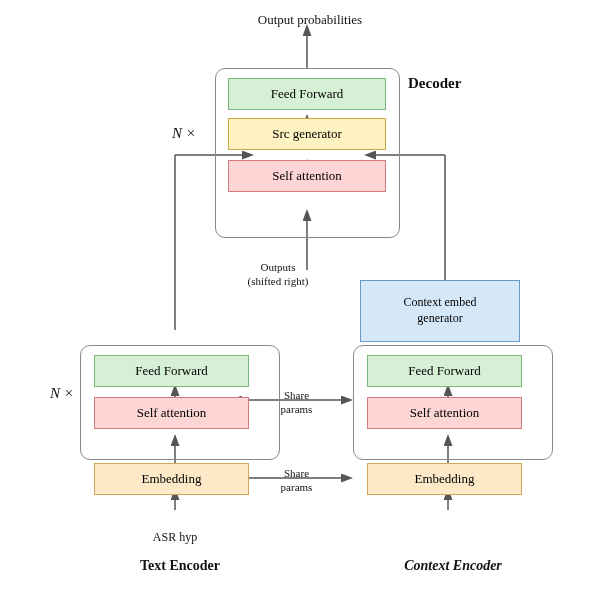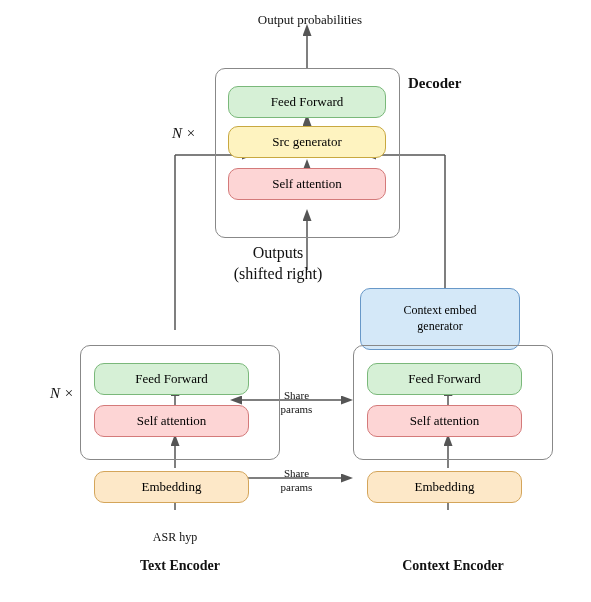--- a/index.html
+++ b/index.html
@@ -14,28 +14,27 @@
 
     .diagram {
       position: relative;
       width: 591px;
       height: 602px;
     }
 
     
     .box {
       position: absolute;
-      border-radius: 10px;
+      border-radius: 0;
       text-align: center;
       font-size: 13px;
       display: flex;
       align-items: center;
       justify-content: center;
       border: 1.5px solid #aaa;
-      margin-top: 8px;
     }
 
     .box-green {
       background: #d6f0d6;
       border-color: #7ab87a;
     }
     .box-orange {
       background: #fde8c8;
       border-color: #d4a55a;
     }
@@ -139,21 +138,21 @@
   <div class="label label-bold" style="top:75px; left:408px; font-size:15px;">Decoder</div>
 
   <div class="label label-italic" style="top:125px; left:172px; font-size:15px;">N ×</div>
 
   <div class="box box-green" style="top:78px; left:228px; width:158px; height:32px; font-size:13px;">Feed Forward</div>
 
   <div class="box box-yellow" style="top:118px; left:228px; width:158px; height:32px; font-size:13px;">Src generator</div>
 
   <div class="box box-pink" style="top:160px; left:228px; width:158px; height:32px; font-size:13px;">Self attention</div>
 
-  <div class="label" style="top:243px; left:218px; width:120px; font-size:16px; line-height:1.3;">Outputs<br>(shifted right)</div>
+  <div class="label" style="top:260px; left:218px; width:120px; font-size:11px; line-height:1.3;">Outputs<br>(shifted right)</div>
 
   <div class="box box-blue" style="top:280px; left:360px; width:160px; height:62px; font-size:12px; line-height:1.3; padding:4px;">
     Context embed<br>generator
   </div>
 
   <div class="container-box" style="top:345px; left:80px; width:200px; height:115px;"></div>
 
   <div class="label label-italic" style="top:385px; left:50px; font-size:15px;">N ×</div>
 
   <div class="box box-green" style="top:355px; left:94px; width:155px; height:32px; font-size:13px;">Feed Forward</div>
@@ -167,20 +166,20 @@
   <div class="label" style="top:530px; left:120px; width:110px; font-size:12px;">ASR hyp</div>
 
   <div class="container-box" style="top:345px; left:353px; width:200px; height:115px;"></div>
 
   <div class="box box-green" style="top:355px; left:367px; width:155px; height:32px; font-size:13px;">Feed Forward</div>
 
   <div class="box box-pink" style="top:397px; left:367px; width:155px; height:32px; font-size:13px;">Self attention</div>
 
   <div class="box box-orange" style="top:463px; left:367px; width:155px; height:32px; font-size:13px;">Embedding</div>
 
-  <div class="label label-bold" style="top:558px; left:353px; width:200px; font-size:14px;">Context Encoder</div>
+  <div class="label label-bold" style="top:558px; left:353px; width:200px; font-size:14px;font-style:italic;">Context Encoder</div>
 
 
   <div class="label" style="top:388px; left:254px; width:85px; font-size:11px; line-height:1.3; text-align:center;">Share<br>params</div>
 
   <div class="label" style="top:466px; left:254px; width:85px; font-size:11px; line-height:1.3; text-align:center;">Share<br>params</div>
 
 </div>
 
 </body></html>

